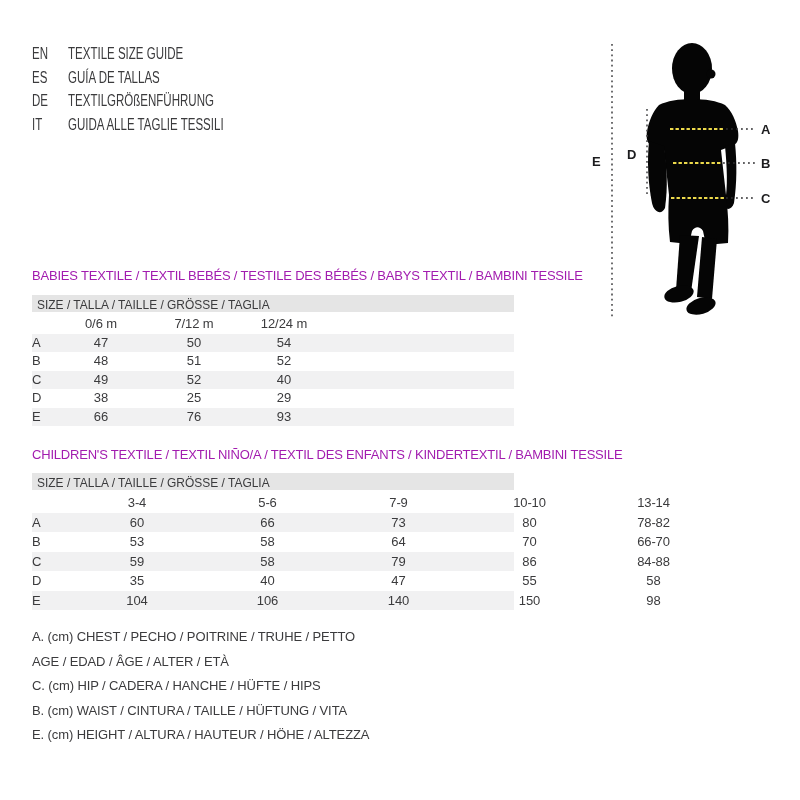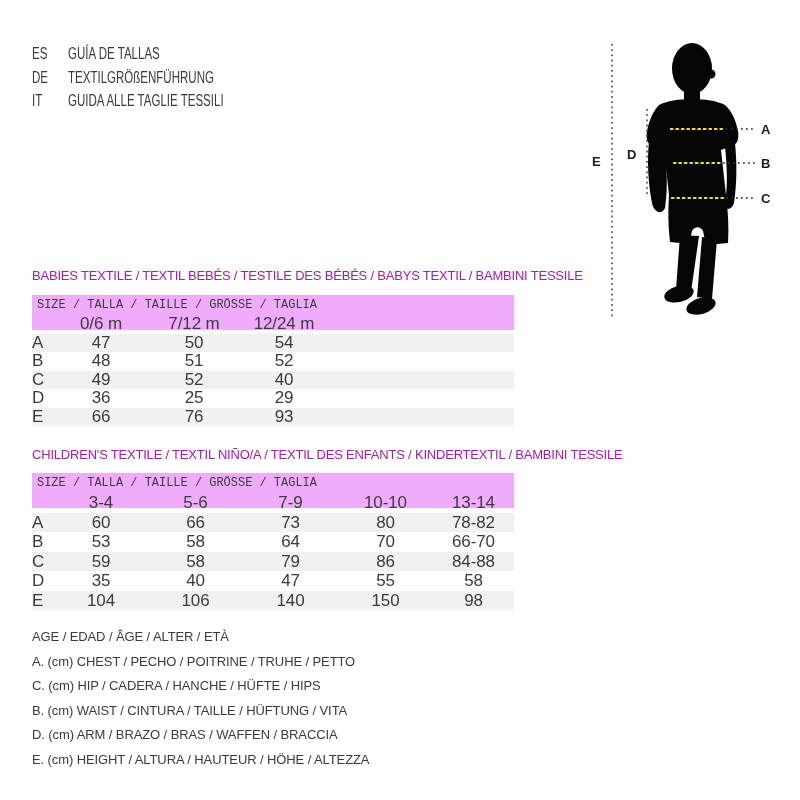--- a/index.html
+++ b/index.html
@@ -11,44 +11,48 @@
   
   .langs{left:32px;top:42px;}
   .lang-row{display:flex;height:23.5px;line-height:23.5px;font-size:16px;color:#3b3b3d;}
   .lang-code{display:inline-block;width:36px;transform:scaleX(0.72);transform-origin:0 50%;white-space:nowrap;}
   .lang-title{display:inline-block;transform:scaleX(0.72);transform-origin:0 50%;white-space:nowrap;}
 
   
   .heading{left:32px;font-size:13px;line-height:15px;letter-spacing:-0.2px;white-space:nowrap;color:#a21caf;}
 
   
-  .size-bar{left:32px;width:482px;height:35px;line-height:19px;background:#f0abfc;
-            font-size:13px;color:#3b3b3d;white-space:nowrap;font-family:Liberation Mono, monospace;}
+  .size-bar{left:32px;width:482px;height:17px;line-height:19px;background:#e5e5e5;
+            font-size:13px;color:#3b3b3d;white-space:nowrap;}
   .size-bar span{display:inline-block;margin-left:5px;transform:scaleX(0.92);transform-origin:0 50%;white-space:nowrap;}
 
   
-  .table{left:32px;width:482px;font-size:17px;color:#3b3b3d;}
+  .table{left:32px;width:482px;font-size:13px;color:#3b3b3d;}
   .trow{display:grid;letter-spacing:-0.1px;}
   .babies .trow{grid-template-columns:22px 94px 92px 88px 1fr;height:18.5px;line-height:18.5px;}
-  .children .trow{grid-template-columns:22px 94px 95px 95px 95px 81px;height:19.5px;line-height:19.5px;}
+  .children .trow{grid-template-columns:22px 94px 95px 95px 95px 81px;height:19.5px;line-height:19.5px;gap:36px;}
   .trow.alt{background:#f1f1f2;}
   .cell{text-align:center;overflow:hidden;}
   .cell.lbl{text-align:left;}
 
   
   .legend{left:32px;top:625px;font-size:13px;letter-spacing:-0.1px;color:#3b3b3d;}
   .legend-line{height:24.6px;line-height:24.6px;white-space:nowrap;}
 
   
   .figure{left:585px;top:25px;width:210px;height:300px;}
 </style>
 </head>
 <body>
 
 <div class="abs langs">
+  <div class="lang-row">
+    <span class="lang-code">EN</span>
+    <span class="lang-title">TEXTILE SIZE GUIDE</span>
+  </div>
   <div class="lang-row">
     <span class="lang-code">ES</span>
     <span class="lang-title">GUÍA DE TALLAS</span>
   </div>
   <div class="lang-row">
     <span class="lang-code">DE</span>
     <span class="lang-title">TEXTILGRÖßENFÜHRUNG</span>
   </div>
   <div class="lang-row">
     <span class="lang-code">IT</span>
@@ -118,21 +122,21 @@
   </div>
   <div class="trow alt">
     <div class="cell lbl">C</div>
     <div class="cell">49</div>
     <div class="cell">52</div>
     <div class="cell">40</div>
     <div class="cell"></div>
   </div>
   <div class="trow">
     <div class="cell lbl">D</div>
-    <div class="cell">36</div>
+    <div class="cell">38</div>
     <div class="cell">25</div>
     <div class="cell">29</div>
     <div class="cell"></div>
   </div>
   <div class="trow alt">
     <div class="cell lbl">E</div>
     <div class="cell">66</div>
     <div class="cell">76</div>
     <div class="cell">93</div>
     <div class="cell"></div>
@@ -188,19 +192,18 @@
     <div class="cell lbl">E</div>
     <div class="cell">104</div>
     <div class="cell">106</div>
     <div class="cell">140</div>
     <div class="cell">150</div>
     <div class="cell">98</div>
   </div>
 </div>
 
 <div class="abs legend">
+  <div class="legend-line">A. (cm) CHEST / PECHO / POITRINE / TRUHE / PETTO</div>
   <div class="legend-line">AGE / EDAD / ÂGE / ALTER / ETÀ</div>
-  <div class="legend-line">A. (cm) CHEST / PECHO / POITRINE / TRUHE / PETTO</div>
   <div class="legend-line">C. (cm) HIP / CADERA / HANCHE / HÜFTE / HIPS</div>
   <div class="legend-line">B. (cm) WAIST / CINTURA / TAILLE / HÜFTUNG / VITA</div>
-  <div class="legend-line">D. (cm) ARM / BRAZO / BRAS / WAFFEN / BRACCIA</div>
   <div class="legend-line">E. (cm) HEIGHT / ALTURA / HAUTEUR / HÖHE / ALTEZZA</div>
 </div>
 
 </body></html>

